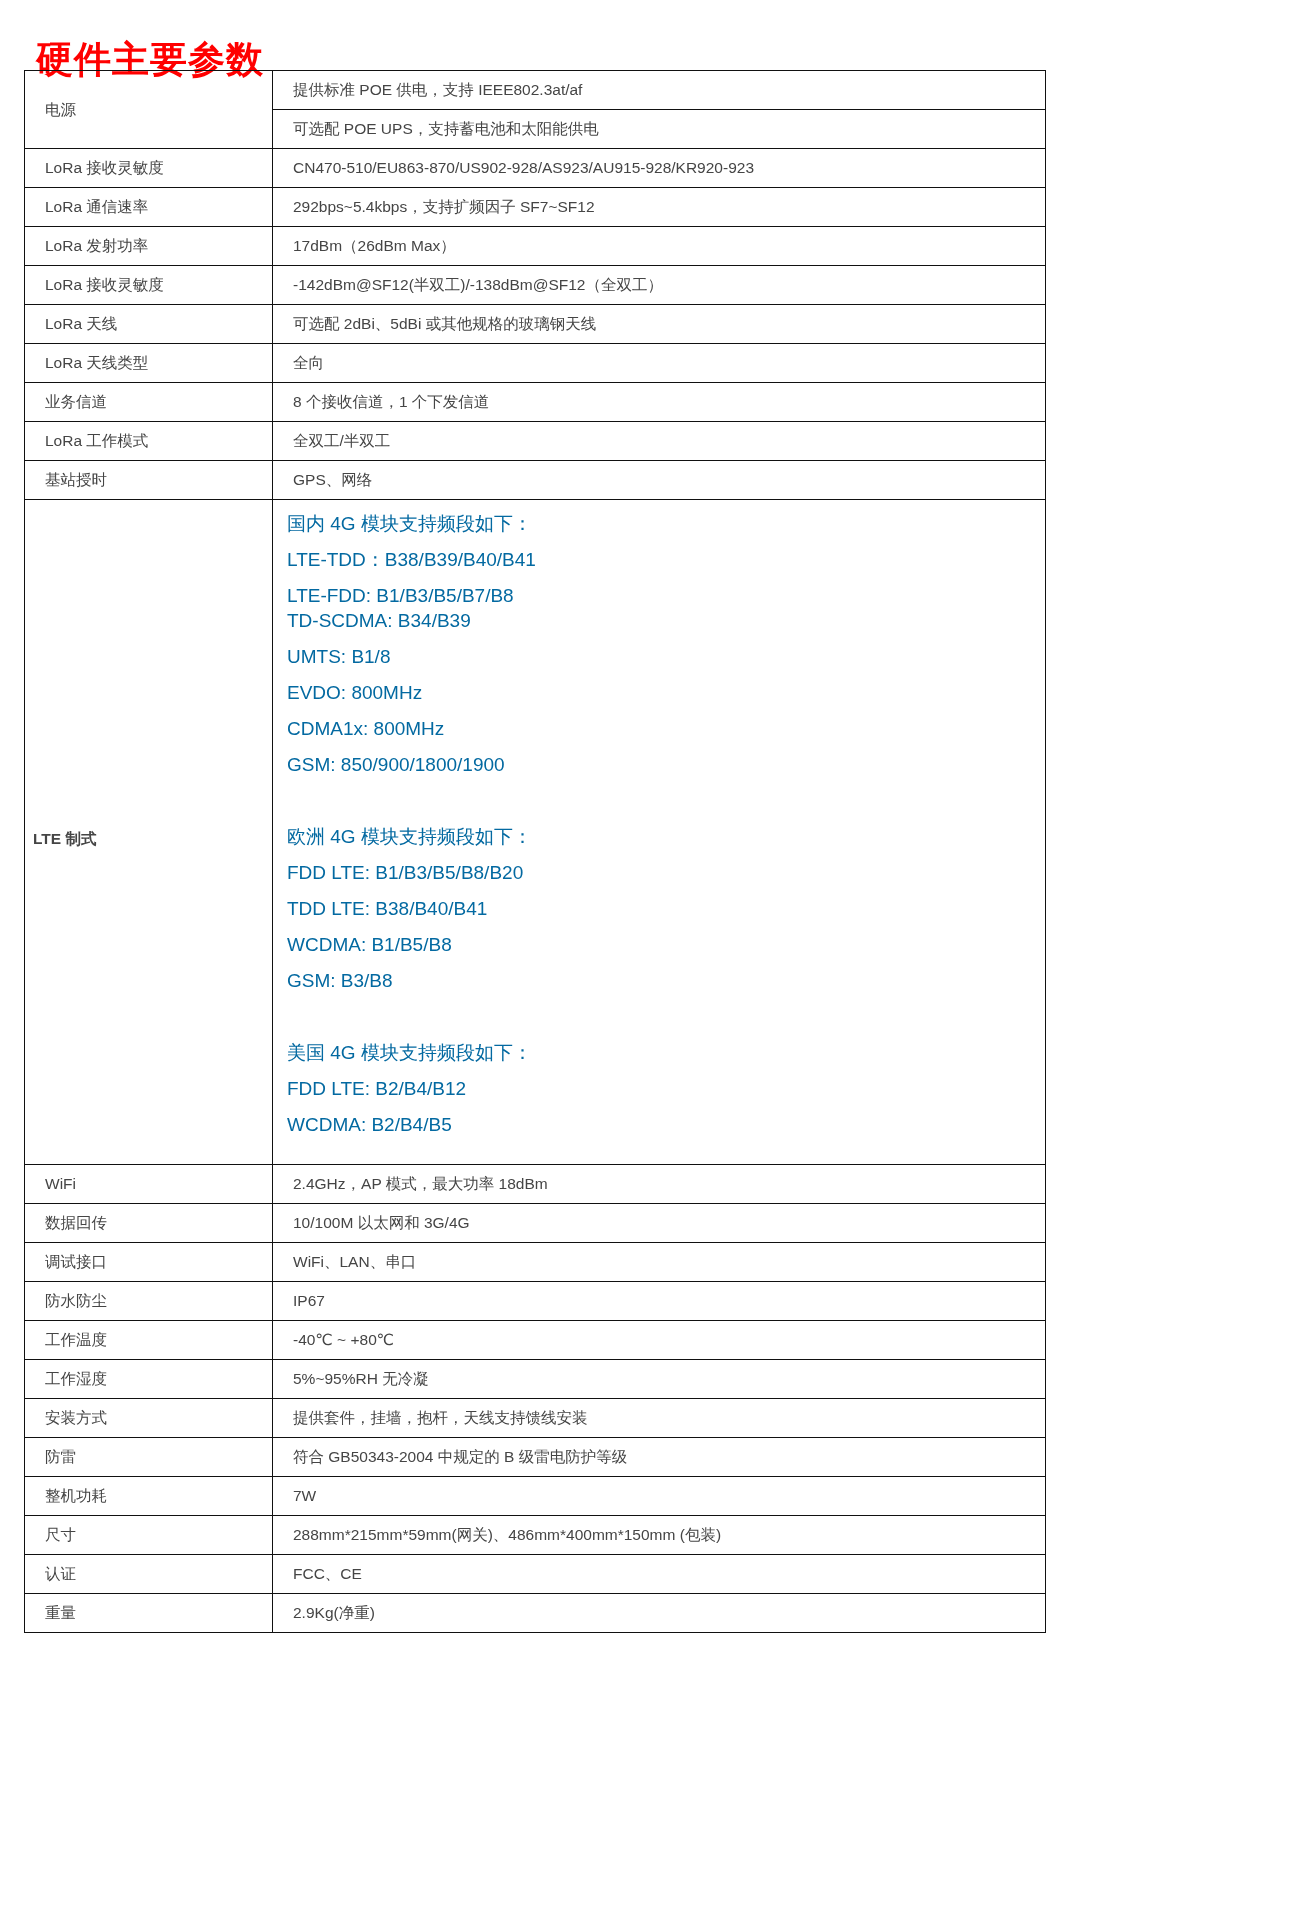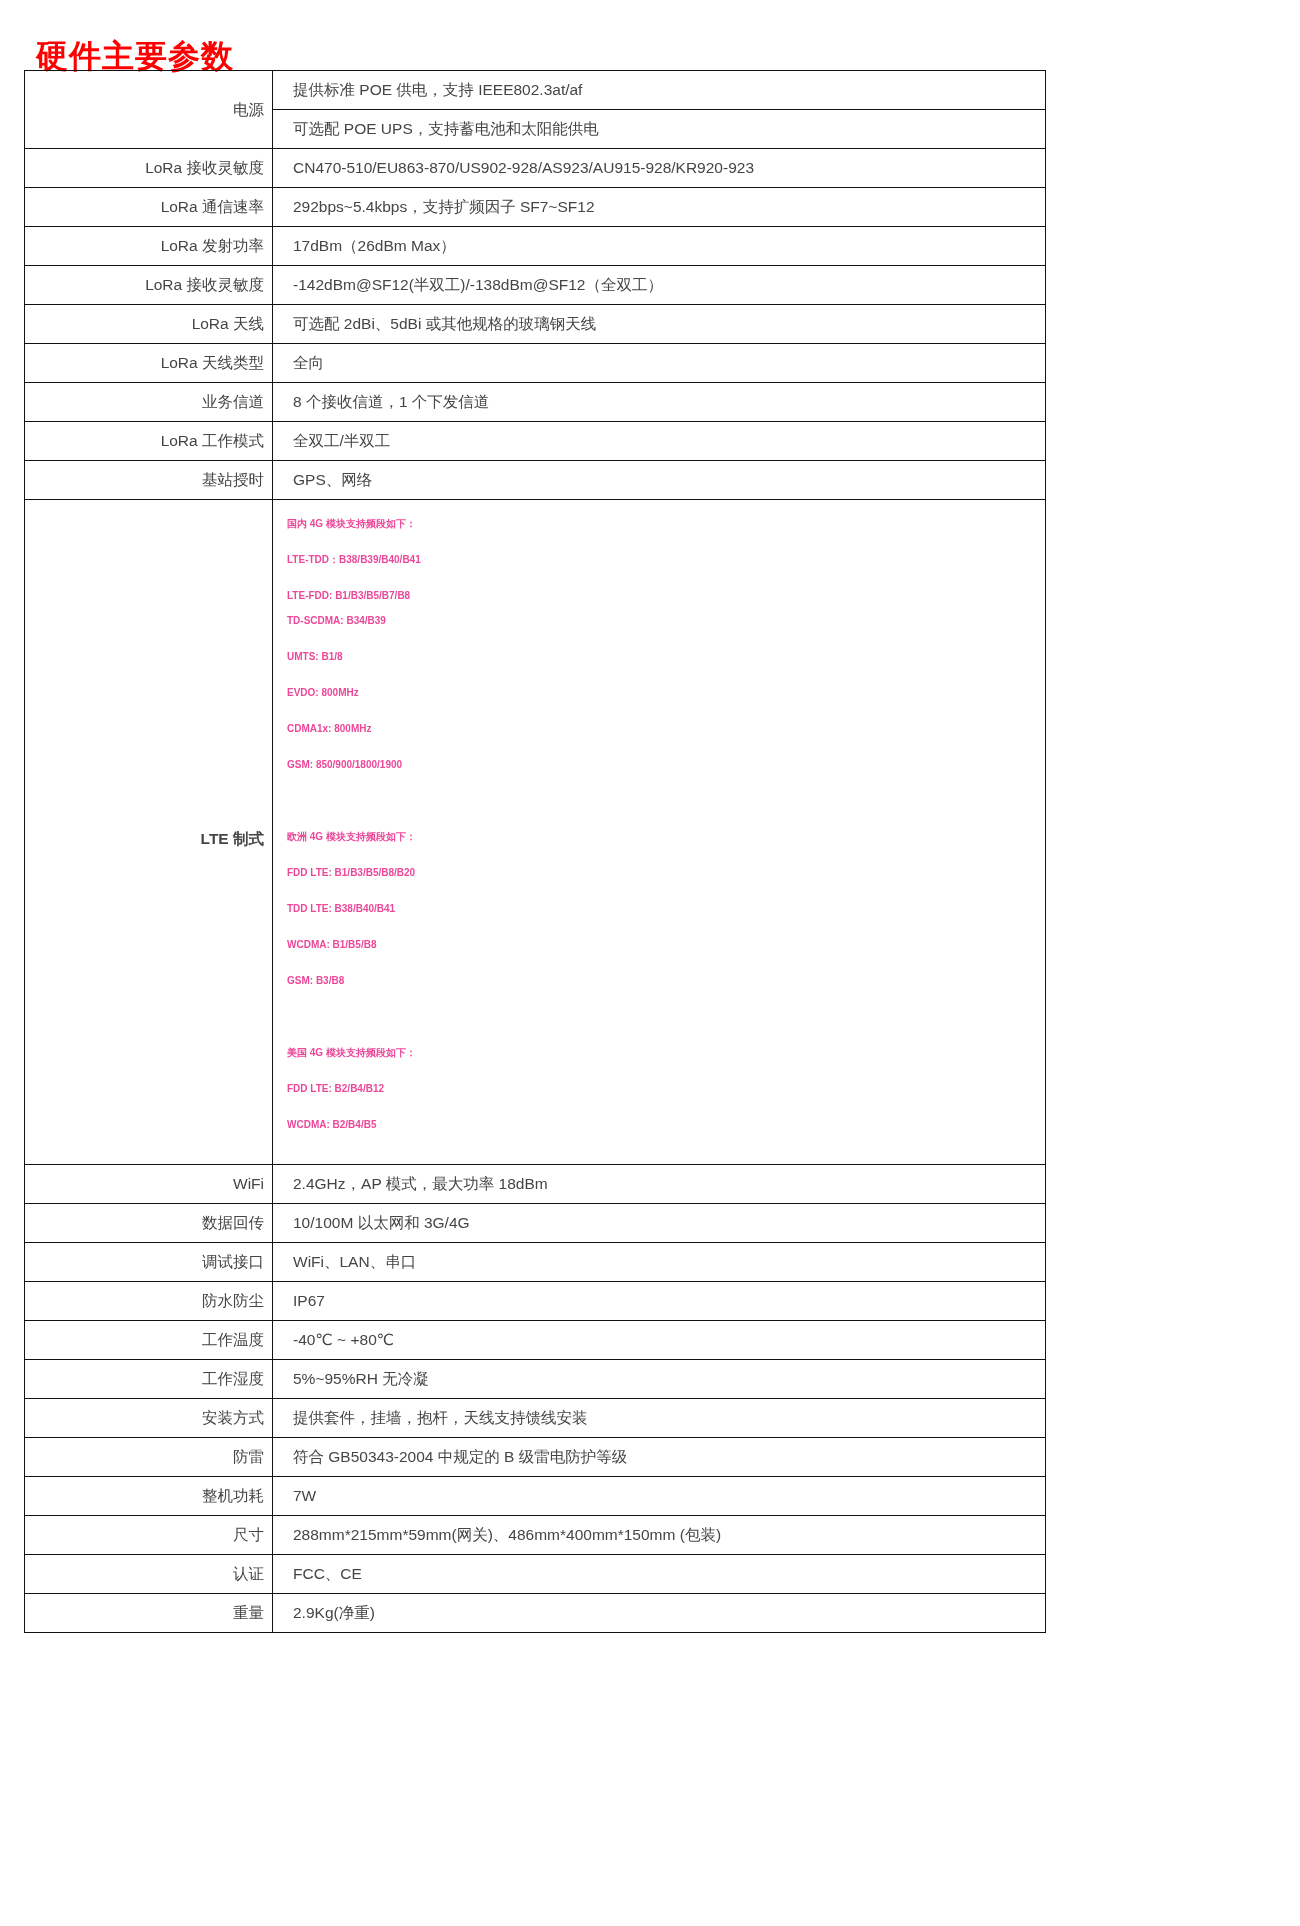--- a/index.html
+++ b/index.html
@@ -18,21 +18,21 @@
   .page {
     position: relative;
     width: 1300px;
     height: 1926px;
     box-sizing: border-box;
   }
   .page-title {
     position: absolute;
     left: 36px;
     top: 18px;
-    font-size: 32px;
+    font-size: 37px;
     line-height: 34px;
     color: #ff0000;
     letter-spacing: 1px;
     white-space: nowrap;
   }
   .spec-table {
     position: absolute;
     left: 24px;
     top: 70px;
     width: 1022px;
@@ -42,21 +42,21 @@
   .spec-table td {
     border: 1px solid #111111;
     vertical-align: middle;
     font-size: 15.5px;
     line-height: 22px;
     color: #454545;
     box-sizing: border-box;
   }
   .col-label {
     width: 248px;
-    text-align: right;
+    text-align: left;
     padding: 6px 8px;
     color: #4a4a4a;
   }
   .col-value {
     padding: 8px 0 8px 14px;
     text-align: left;
   }
   td.sub-top {
     border-bottom: 1px solid #111111;
   }
@@ -70,24 +70,23 @@
     font-weight: bold;
   }
   .lte-value {
     vertical-align: top;
     padding-top: 12px;
     padding-bottom: 12px;
   }
   .lte-lines p {
     margin: 0 0 13px 0;
     line-height: 23px;
-    font-size: 10px;
-    color: #ec4899;
+    font-size: 19px;
+    color: #0369a1;
     white-space: pre-wrap;
-    font-weight: bold;
   }
   .lte-lines p.tight {
     margin-bottom: 2px;
   }
   .lte-lines p.gap {
     margin-bottom: 13px;
   }
   .lte-lines p.blank {
     height: 23px;
     margin-bottom: 13px;

